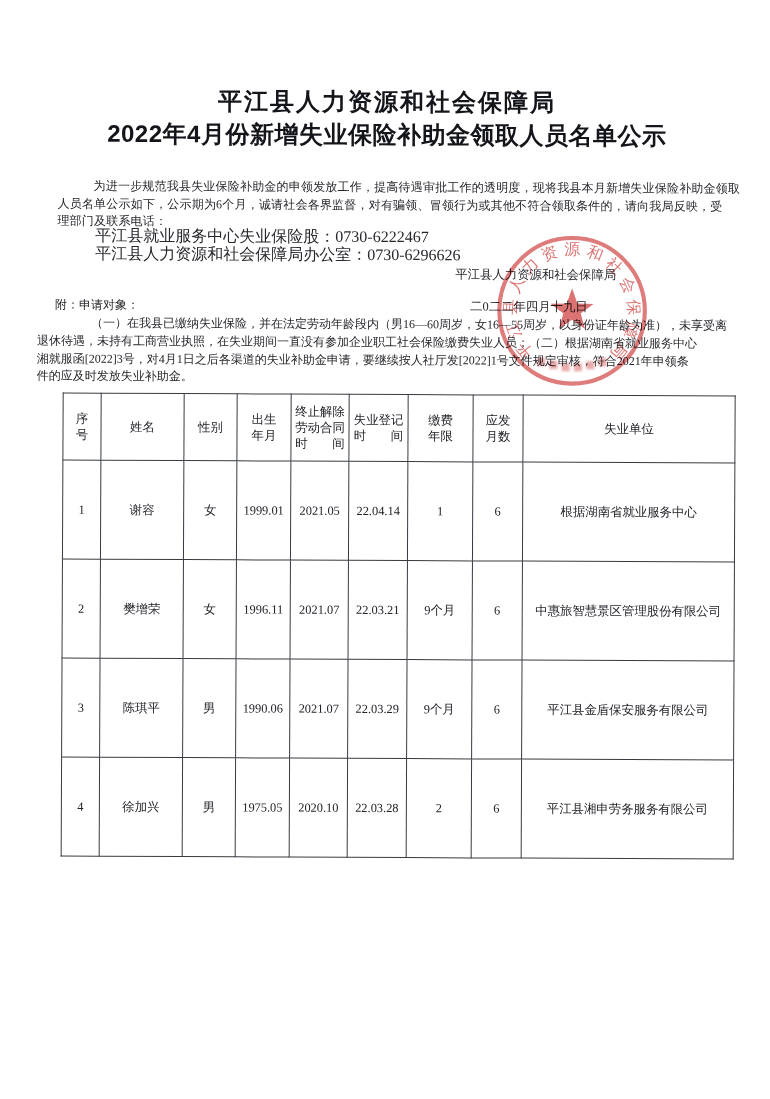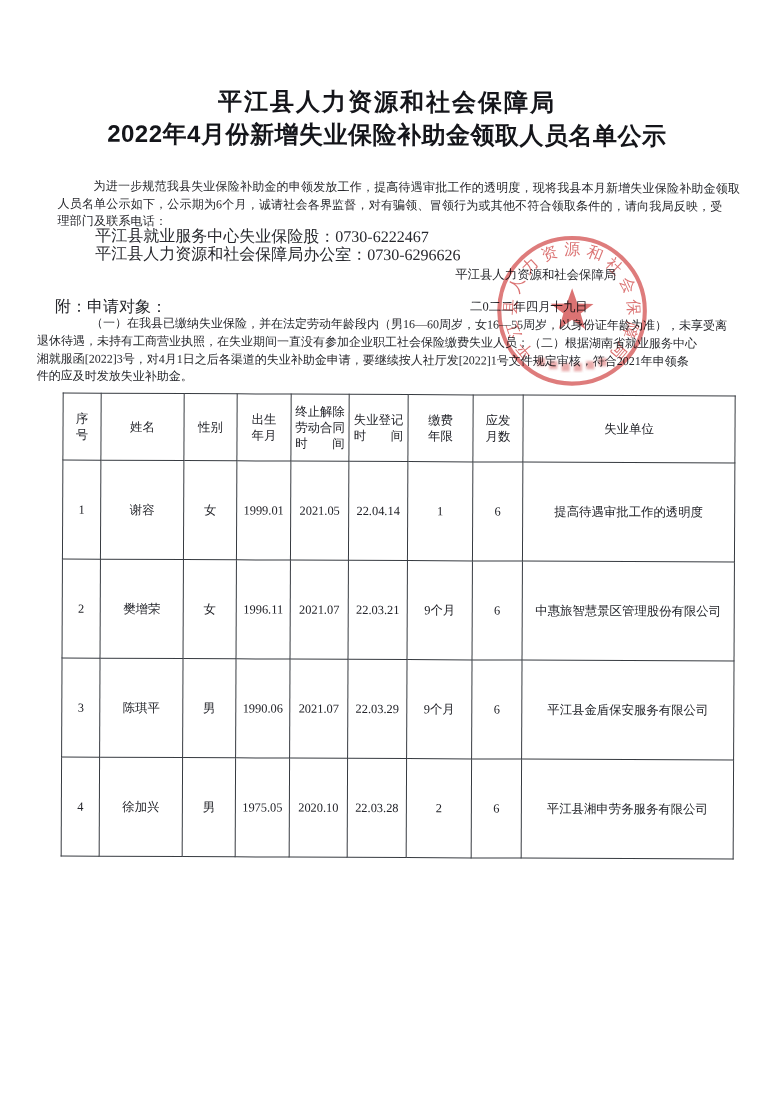--- a/index.html
+++ b/index.html
@@ -21,21 +21,21 @@
   .intro .ln.first{text-indent:36px;}
 
   
   .contacts{position:absolute;top:228px;left:94px;font-size:16px;line-height:17.8px;}
 
   
   .signature{position:absolute;top:266px;left:454px;font-size:12.4px;line-height:16px;}
   .signature .date{margin-top:16px;padding-left:15px;}
 
   
-  .attach-head{position:absolute;top:298px;left:54px;font-size:16px;text-align:center;}
+  .attach-head{position:absolute;top:298px;left:54px;font-size:12px;text-align:center;}
   .attach{position:absolute;top:316px;left:36px;width:710px;font-size:12px;line-height:17.8px;}
   .attach .ln.first{text-indent:54px;}
 
   
   .seal{position:absolute;left:489px;top:228px;width:164px;height:164px;
     mix-blend-mode:multiply;opacity:0.88;}
   .seal svg{display:block;}
 
   
   .table-wrap{position:absolute;top:394px;left:62px;}
@@ -135,21 +135,21 @@
       </tr>
       <tr class="datarow">
         <td>1</td>
         <td>谢容</td>
         <td>女</td>
         <td>1999.01</td>
         <td>2021.05</td>
         <td>22.04.14</td>
         <td>1</td>
         <td>6</td>
-        <td>提高待遇审批工作的透明度</td>
+        <td>根据湖南省就业服务中心</td>
       </tr>
       <tr class="datarow">
         <td>2</td>
         <td>樊增荣</td>
         <td>女</td>
         <td>1996.11</td>
         <td>2021.07</td>
         <td>22.03.21</td>
         <td>9个月</td>
         <td>6</td>

